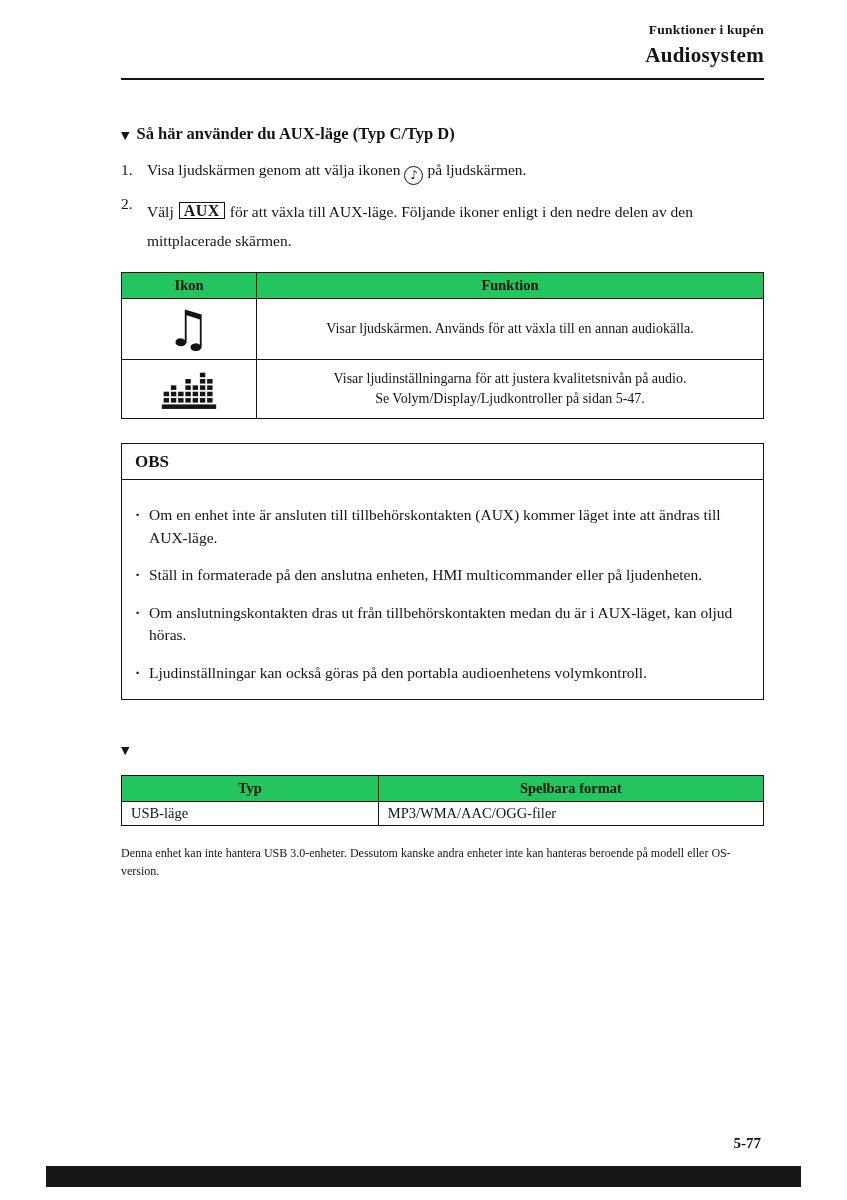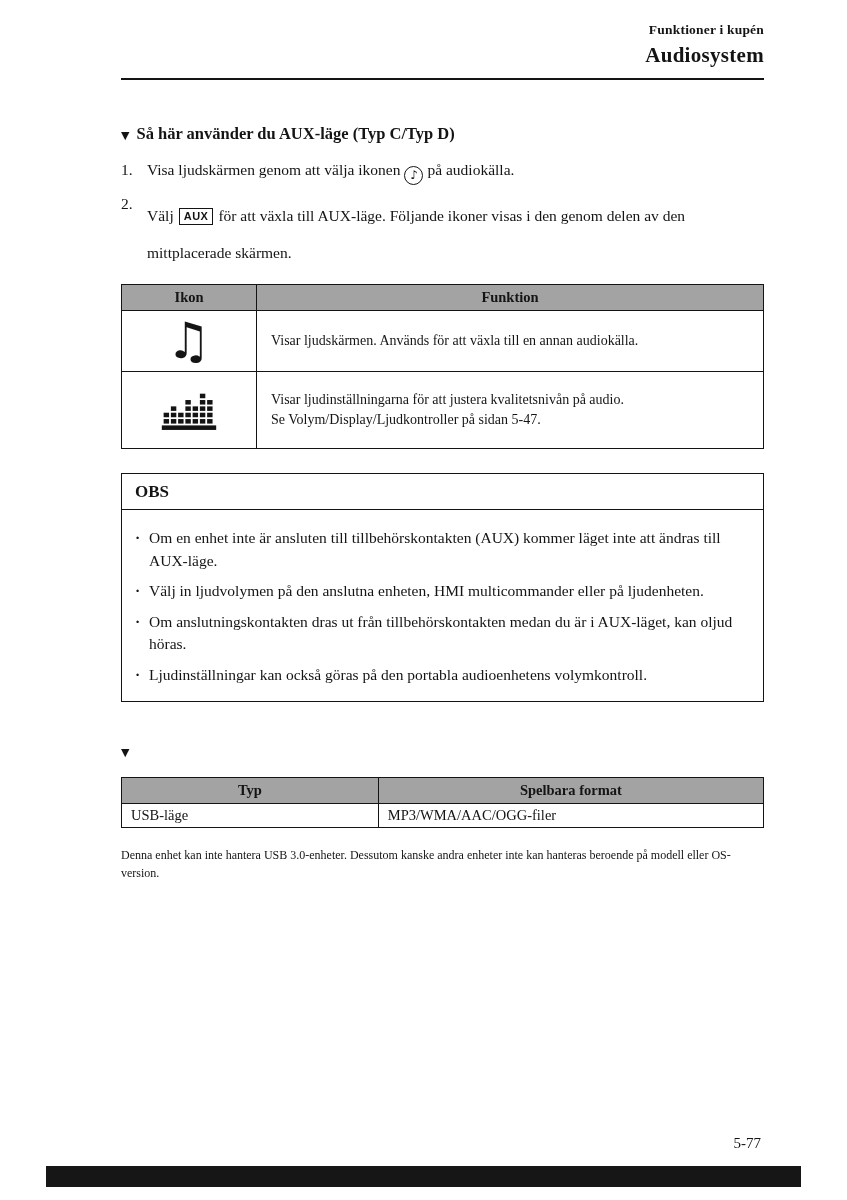--- a/index.html
+++ b/index.html
@@ -27,50 +27,50 @@
   .step-num { flex:0 0 26px; }
   .step-body { flex:1; }
   .circled-note {
     display:inline-flex; align-items:center; justify-content:center;
     width:19px; height:19px; border:1.3px solid #141414; border-radius:50%;
     font-size:12px; line-height:1; vertical-align:-4px; margin:0 4px;
     font-family:"DejaVu Sans", sans-serif;
   }
   .aux-chip {
     display:inline-block; border:1.5px solid #141414; padding:0 4px;
-    font-family:Liberation Sans, sans-serif; font-size:11px; font-weight:bold;
-    line-height:15px; letter-spacing:.5px; vertical-align:1px; margin:16px 5px;
+    font-family:Liberation Serif, serif; font-size:16px; font-weight:bold;
+    line-height:15px; letter-spacing:.5px; vertical-align:1px; margin:10px 5px;
   }
 
   
   .data-table { width:100%; border-collapse:collapse; margin-top:20px; }
   .data-table th, .data-table td { border:1.5px solid #141414; }
-  .data-table th { background:#a3a3a3; font-size:14.5px; font-weight:bold; padding:4px 6px; text-align:center; }
+  .data-table th { background:#22c55e; font-size:14.5px; font-weight:bold; padding:4px 6px; text-align:center; }
   .icon-col { width:135px; }
   .cell-icon { text-align:center; vertical-align:middle; padding:5px; }
-  .cell-text { font-size:14px; padding:18px 14px; line-height:1.45; vertical-align:middle; }
+  .cell-text { font-size:14px; padding:9px 14px; line-height:1.45; vertical-align:middle;text-align:center; }
   .big-note { font-size:50px; line-height:1; font-family:"DejaVu Sans", sans-serif; }
   .eq-svg { display:inline-block; vertical-align:middle; }
 
   
   .obs-box { border:1.8px solid #141414; margin-top:24px; }
   .obs-title { font-size:17px; font-weight:bold; padding:8px 13px 7px; border-bottom:1.2px solid #141414; }
   .obs-list { list-style:none; padding:9px 16px 15px 13px; font-size:15.5px; line-height:1.45; }
-  .obs-item { display:flex; margin-top:8px; }
+  .obs-item { display:flex; margin-top:15px; }
   .obs-item::before { content:"·"; flex:0 0 14px; font-weight:bold; }
 
   
   .usb-table td { font-size:14.5px; padding:3px 9px; }
   .typ-col { width:40%; }
 
   
   .body-text { margin-top:18px; font-size:12px; line-height:1.5; }
 
   
-  .page-number { position:absolute; right:40px; bottom:48px; font-size:15px; font-weight:normal; }
+  .page-number { position:absolute; right:40px; bottom:48px; font-size:15px; font-weight:bold; }
   .footer-bar { position:absolute; left:0; right:0; bottom:13px; height:21px; background:#161616; }
 </style>
 </head>
 <body>
 
 <div class="page">
   <div class="content">
 
     <header class="page-header">
       <div class="breadcrumb">Funktioner i kupén</div>
@@ -79,25 +79,25 @@
     </header>
 
     <h2 class="section-heading">
       <span class="tri">▼</span>
       <span>Så här använder du AUX-läge (Typ C/Typ D)</span>
     </h2>
 
     <div class="steps">
       <div class="step">
         <span class="step-num">1.</span>
-        <div class="step-body"><span>Visa ljudskärmen genom att välja ikonen</span><span class="circled-note">♪</span><span>på audiokälla.</span></div>
+        <div class="step-body"><span>Visa ljudskärmen genom att välja ikonen</span><span class="circled-note">♪</span><span>på ljudskärmen.</span></div>
       </div>
       <div class="step">
         <span class="step-num">2.</span>
-        <div class="step-body"><span>Välj</span><span class="aux-chip">AUX</span><span>för att växla till AUX-läge. Följande ikoner visas i den genom delen av den mittplacerade skärmen.</span></div>
+        <div class="step-body"><span>Välj</span><span class="aux-chip">AUX</span><span>för att växla till AUX-läge. Följande ikoner enligt i den nedre delen av den mittplacerade skärmen.</span></div>
       </div>
     </div>
 
     <table class="data-table">
       <thead>
         <tr>
           <th class="icon-col">Ikon</th>
           <th>Funktion</th>
         </tr>
       </thead>
@@ -147,21 +147,21 @@
       </tbody>
     </table>
 
     <div class="obs-box">
       <div class="obs-title">OBS</div>
       <ul class="obs-list">
         <li class="obs-item">
             <span>Om en enhet inte är ansluten till tillbehörskontakten (AUX) kommer läget inte att ändras till AUX-läge.</span>
           </li>
         <li class="obs-item">
-            <span>Välj in ljudvolymen på den anslutna enheten, HMI multicommander eller på ljudenheten.</span>
+            <span>Ställ in formaterade på den anslutna enheten, HMI multicommander eller på ljudenheten.</span>
           </li>
         <li class="obs-item">
             <span>Om anslutningskontakten dras ut från tillbehörskontakten medan du är i AUX-läget, kan oljud höras.</span>
           </li>
         <li class="obs-item">
             <span>Ljudinställningar kan också göras på den portabla audioenhetens volymkontroll.</span>
           </li>
       </ul>
     </div>
 

